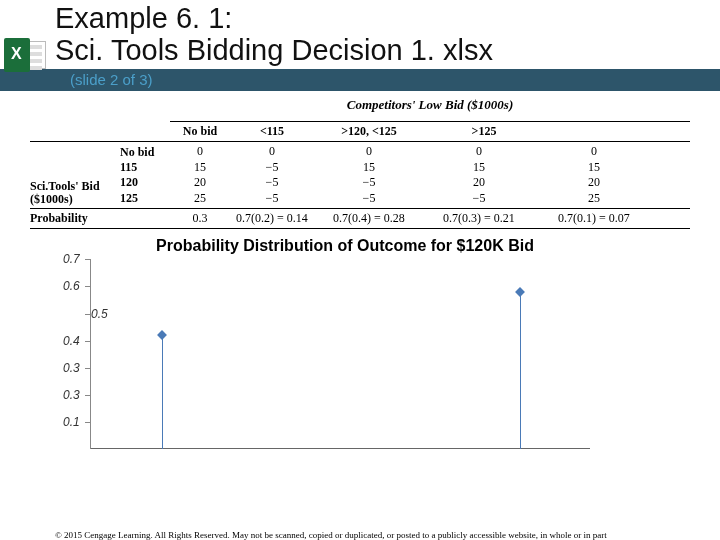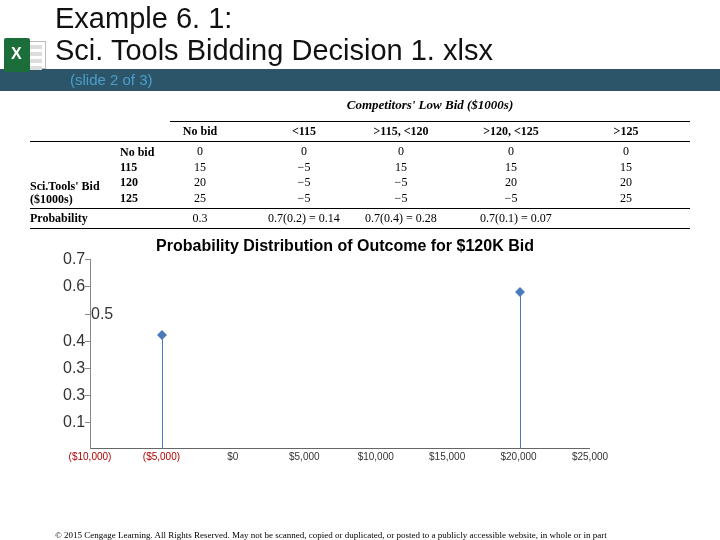--- a/index.html
+++ b/index.html
@@ -17,32 +17,32 @@
 
   
   .tbl { font-family: "Times New Roman", serif; font-size: 12px; position: relative; }
   .tbl-caption { text-align: center; font-style: italic; font-weight: bold; font-size: 13px; margin-bottom: 8px; padding-left: 140px; }
   .tbl-hr { border: none; border-top: 1.5px solid #000; margin: 2px 0; }
   .tbl-row { display: flex; align-items: flex-end; }
   .tbl-stub { width: 90px; font-weight: bold; }
   .tbl-stub2 { width: 50px; font-weight: bold; }
   .tbl-cell { text-align: center; }
   .c-nobid { width: 60px; }
-  .c1 { width: 84px; margin-left: 32px; }
+  .c1 { width: 84px; }
   .c2 { width: 110px; }
   .c3 { width: 110px; }
   .c4 { width: 120px; font-family: Liberation Serif, serif; }
   .hdr { font-weight: bold; }
   .tbl-body .tbl-row { line-height: 1.3; }
 
   
   .chart-wrap { margin-top: 8px; margin-left: 40px; width: 550px; }
   .chart-title { text-align: center; font-weight: bold; font-size: 16px; margin-bottom: 4px; font-family: Arial, sans-serif; }
   .plot { position: relative; width: 500px; height: 190px; border-left: 1px solid #888; margin-left: 20px; }
-  .ylab { position: absolute; left: -28px; font-size: 16px; transform: translateY(-50%); font-family: Arial; color:#333; }
+  .ylab { position: absolute; left: -28px; font-size: 12px; transform: translateY(-50%); font-family: Arial; color:#333;font-style:italic; }
   .ylab-dash { position: absolute; left: -6px; width: 6px; border-top: 1px solid #888; }
   .baseline { position: absolute; bottom: 0; left: 0; width: 100%; border-top: 1px solid #666; }
   .stem { position: absolute; bottom: 0; width: 1px; background: #4a7ab7; }
   .marker { position: absolute; width: 7px; height: 7px; background: #4a7ab7; transform: translate(-50%, -50%) rotate(45deg); }
   .xaxis { position: relative; width: 500px; margin-left:20px; height: 16px; }
   .xlab { position: absolute; top: 2px; font-size: 10px; transform: translateX(-50%); font-family: Arial; color:#333; }
   .xlab.neg { color: #b00000; }
 
   .copyright { position: absolute; bottom: 0; left: 55px; right: 20px; font-size: 9px; line-height: 1.15; color: #000; font-family: Liberation Serif, serif; }
 </style>
@@ -69,21 +69,20 @@
 <div class="content">
 
   <div class="tbl">
     <div class="tbl-caption">Competitors' Low Bid ($1000s)</div>
     <hr class="tbl-hr" style="margin-left:140px">
     <div class="tbl-row hdr">
       <div class="tbl-stub"></div>
       <div class="tbl-stub2"></div>
       <div class="tbl-cell c-nobid">No bid</div>
       <div class="tbl-cell c1">&lt;115</div>
-      <div class="tbl-cell c2">&gt;115, &lt;120</div>
       <div class="tbl-cell c3">&gt;120, &lt;125</div>
       <div class="tbl-cell c4">&gt;125</div>
     </div>
     <hr class="tbl-hr">
     <div class="tbl-body">
       <div class="tbl-row">
         <div class="tbl-stub" style="line-height:1.1">Sci.Tools' Bid ($1000s)</div>
         <div style="flex:1">
           <div class="tbl-row">
             <div class="tbl-stub2" style="line-height:1.1">No bid</div>
@@ -120,20 +119,21 @@
         </div>
       </div>
     </div>
     <hr class="tbl-hr">
     <div class="tbl-row">
       <div class="tbl-stub">Probability</div>
       <div class="tbl-stub2"></div>
       <div class="tbl-cell c-nobid">0.3</div>
       <div class="tbl-cell c1">0.7(0.2) = 0.14</div>
       <div class="tbl-cell c2">0.7(0.4) = 0.28</div>
+      <div class="tbl-cell c3">0.7(0.3) = 0.21</div>
       <div class="tbl-cell c4">0.7(0.1) = 0.07</div>
     </div>
     <hr class="tbl-hr">
   </div>
 
   <div class="chart-wrap">
     <div class="chart-title">Probability Distribution of Outcome for $120K Bid</div>
     <div class="plot" id="plot">
       <div class="baseline"></div>
     <div class="ylab-dash" style="top: 162.857px;"></div>
@@ -148,27 +148,17 @@
         <div class="ylab" style="top: 54.2857px; padding-left: 28px;">0.5</div>
         <div class="ylab-dash" style="top: 27.1429px;"></div>
         <div class="ylab" style="top: 27.1429px;">0.6</div>
         <div class="ylab-dash" style="top: 0px;"></div>
         <div class="ylab" style="top: 0px;">0.7</div>
         <div class="stem" style="left: 71.4286px; height: 114px;"></div>
         <div class="marker" style="left: 71.4286px; top: 76px;"></div>
         <div class="stem" style="left: 428.571px; height: 157.429px;"></div>
         <div class="marker" style="left: 428.571px; top: 32.5714px;"></div>
       </div>
-    <div class="xaxis" id="xaxis">
-        <div class="xlab neg" style="left: 0px;">($10,000)</div>
-        <div class="xlab neg" style="left: 71.4286px;">($5,000)</div>
-        <div class="xlab" style="left: 142.857px;">$0</div>
-        <div class="xlab" style="left: 214.286px;">$5,000</div>
-        <div class="xlab" style="left: 285.714px;">$10,000</div>
-        <div class="xlab" style="left: 357.143px;">$15,000</div>
-        <div class="xlab" style="left: 428.571px;">$20,000</div>
-        <div class="xlab" style="left: 500px;">$25,000</div>
-      </div>
   </div>
 
 </div>
 
 <div class="copyright">© 2015 Cengage Learning. All Rights Reserved. May not be scanned, copied or duplicated, or posted to a publicly accessible website, in whole or in part</div>
 
 </body></html>

